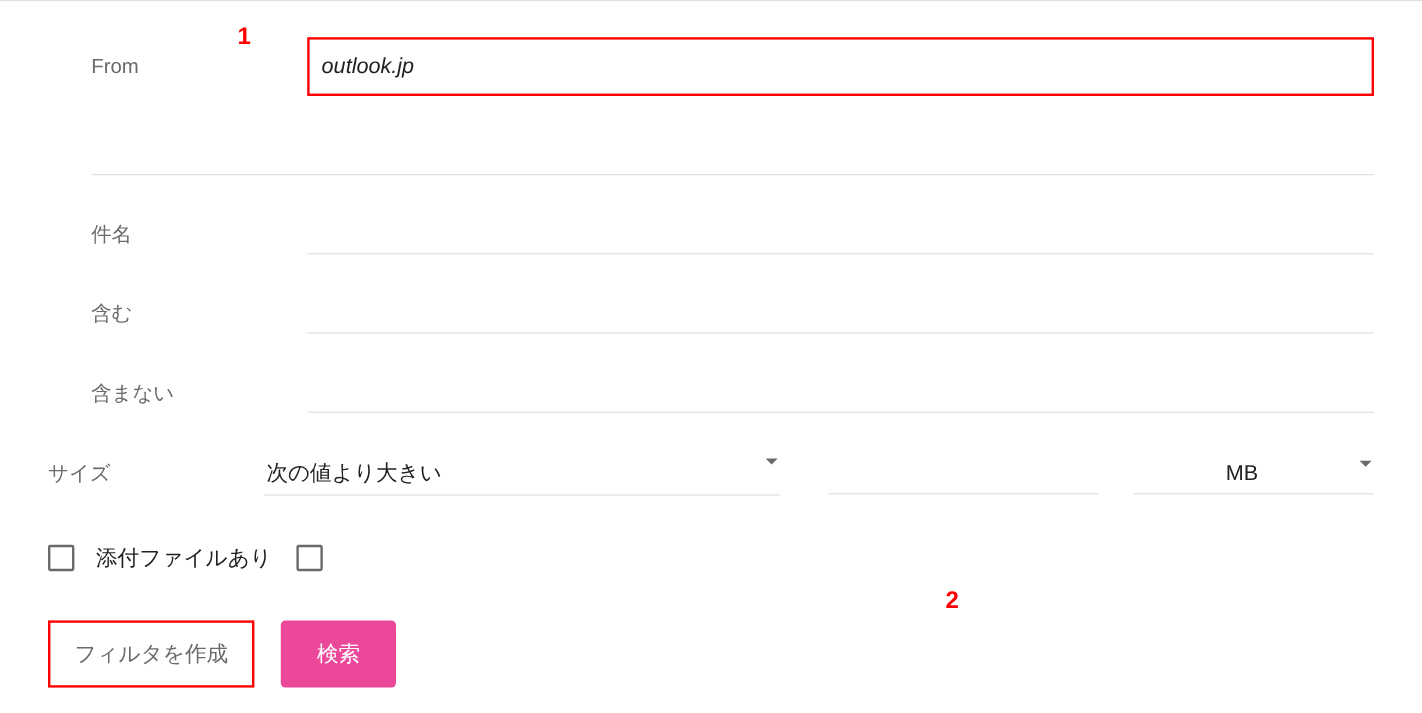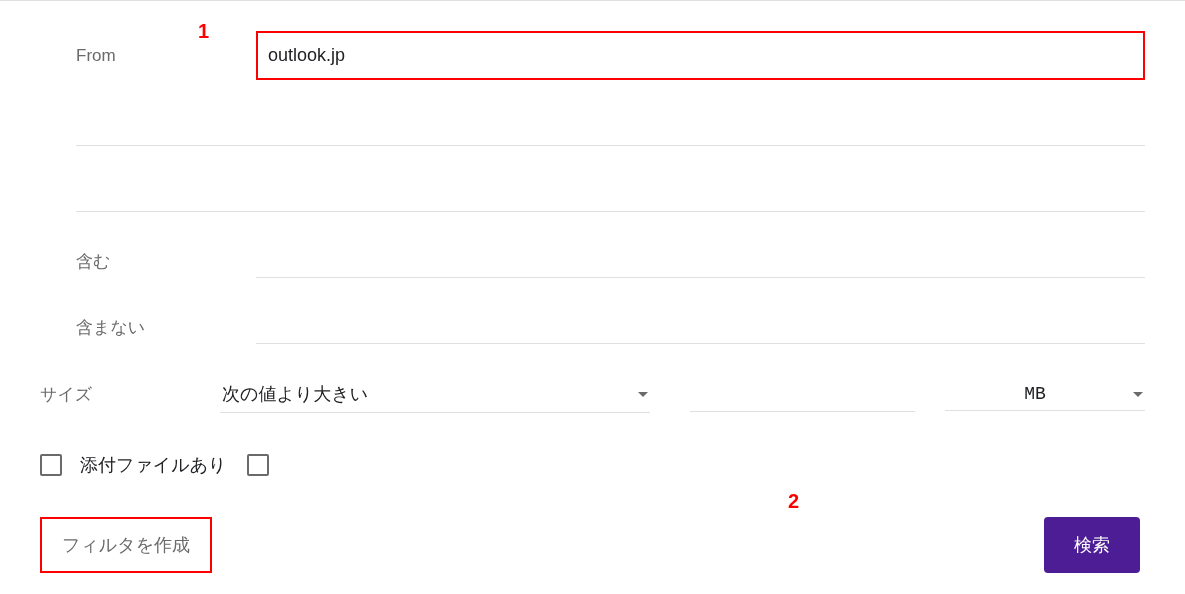--- a/index.html
+++ b/index.html
@@ -35,40 +35,40 @@
     }
     .form-input {
       flex: 1;
       border: none;
       border-bottom: 1px solid #e0e0e0;
       font-size: 18px;
       padding: 6px 2px;
       color: #202124;
       outline: none;
       background: transparent;
+      font-style: italic;
     }
     .highlight-red {
       border: 2px solid #ff0000 !important;
       border-bottom: 2px solid #ff0000 !important;
     }
     .annotation-number {
       position: absolute;
       color: #ff0000;
       font-weight: bold;
       font-size: 20px;
     }
     .size-row {
       display: flex;
       align-items: center;
       margin-bottom: 40px;
     }
     .size-select-wrapper {
       position: relative;
       display: flex;
-      align-items: center;
       border-bottom: 1px solid #e0e0e0;
       padding: 6px 2px;
     }
     .size-select {
       flex: 1;
       font-size: 18px;
       color: #202124;
       cursor: pointer;
     }
     .dropdown-arrow {
@@ -104,38 +104,38 @@
       height: 22px;
       border: 2px solid #6a6a6a;
       border-radius: 2px;
     }
     .checkbox-label {
       font-size: 18px;
       color: #202124;
     }
     .button-row {
       display: flex;
-      justify-content: space-between;
+      justify-content: flex-start;
       gap: 22px;
       padding-right: 5px;
     }
     .btn-filter {
       border: none;
       background: transparent;
       color: #6a6a6a;
       font-size: 18px;
       padding: 14px 20px;
       cursor: pointer;
       position: relative;
     }
     .btn-filter-highlight {
       border: 2px solid #ff0000;
     }
     .btn-search {
-      background: #4c1d95;
+      background: #ec4899;
       color: #ffffff;
       border: none;
       font-size: 18px;
       padding: 14px 30px;
       border-radius: 4px;
       cursor: pointer;
     }
   </style>
 </head>
 <body>
@@ -149,20 +149,21 @@
   <div class="form-row">
     <div class="form-label">From</div>
     <input type="text" class="form-input highlight-red" style="padding: 12px 10px;" value="outlook.jp">
   </div>
 
   <div class="form-row">
     <input type="text" class="form-input" value="" style="">
   </div>
 
   <div class="form-row">
+    <div class="form-label">件名</div>
     <input type="text" class="form-input" value="" style="">
   </div>
 
   <div class="form-row">
     <div class="form-label">含む</div>
     <input type="text" class="form-input" value="" style="">
   </div>
 
   <div class="form-row">
     <div class="form-label">含まない</div>
@@ -172,21 +173,21 @@
   <div class="size-row">
     <div class="form-label">サイズ</div>
     <div class="size-select-wrapper" style="width:430px;">
       <div class="size-select">次の値より大きい</div>
       <div class="dropdown-arrow"></div>
     </div>
     <div style="width:40px;"></div>
     <input type="text" class="size-input" style="width: 225px;" value="">
     <div style="width:30px;"></div>
     <div class="size-select-wrapper" style="width:200px; justify-content:center;">
-      <div class="size-select" style="text-align:center;font-family:Liberation Mono, monospace;">MB</div>
+      <div class="size-select" style="text-align:center;">MB</div>
       <div class="dropdown-arrow"></div>
     </div>
   </div>
 
   <div class="checkbox-row">
     <div class="checkbox-item">
       <div class="checkbox-box"></div>
       <div class="checkbox-label">添付ファイルあり</div>
     </div>
     <div class="checkbox-item">

